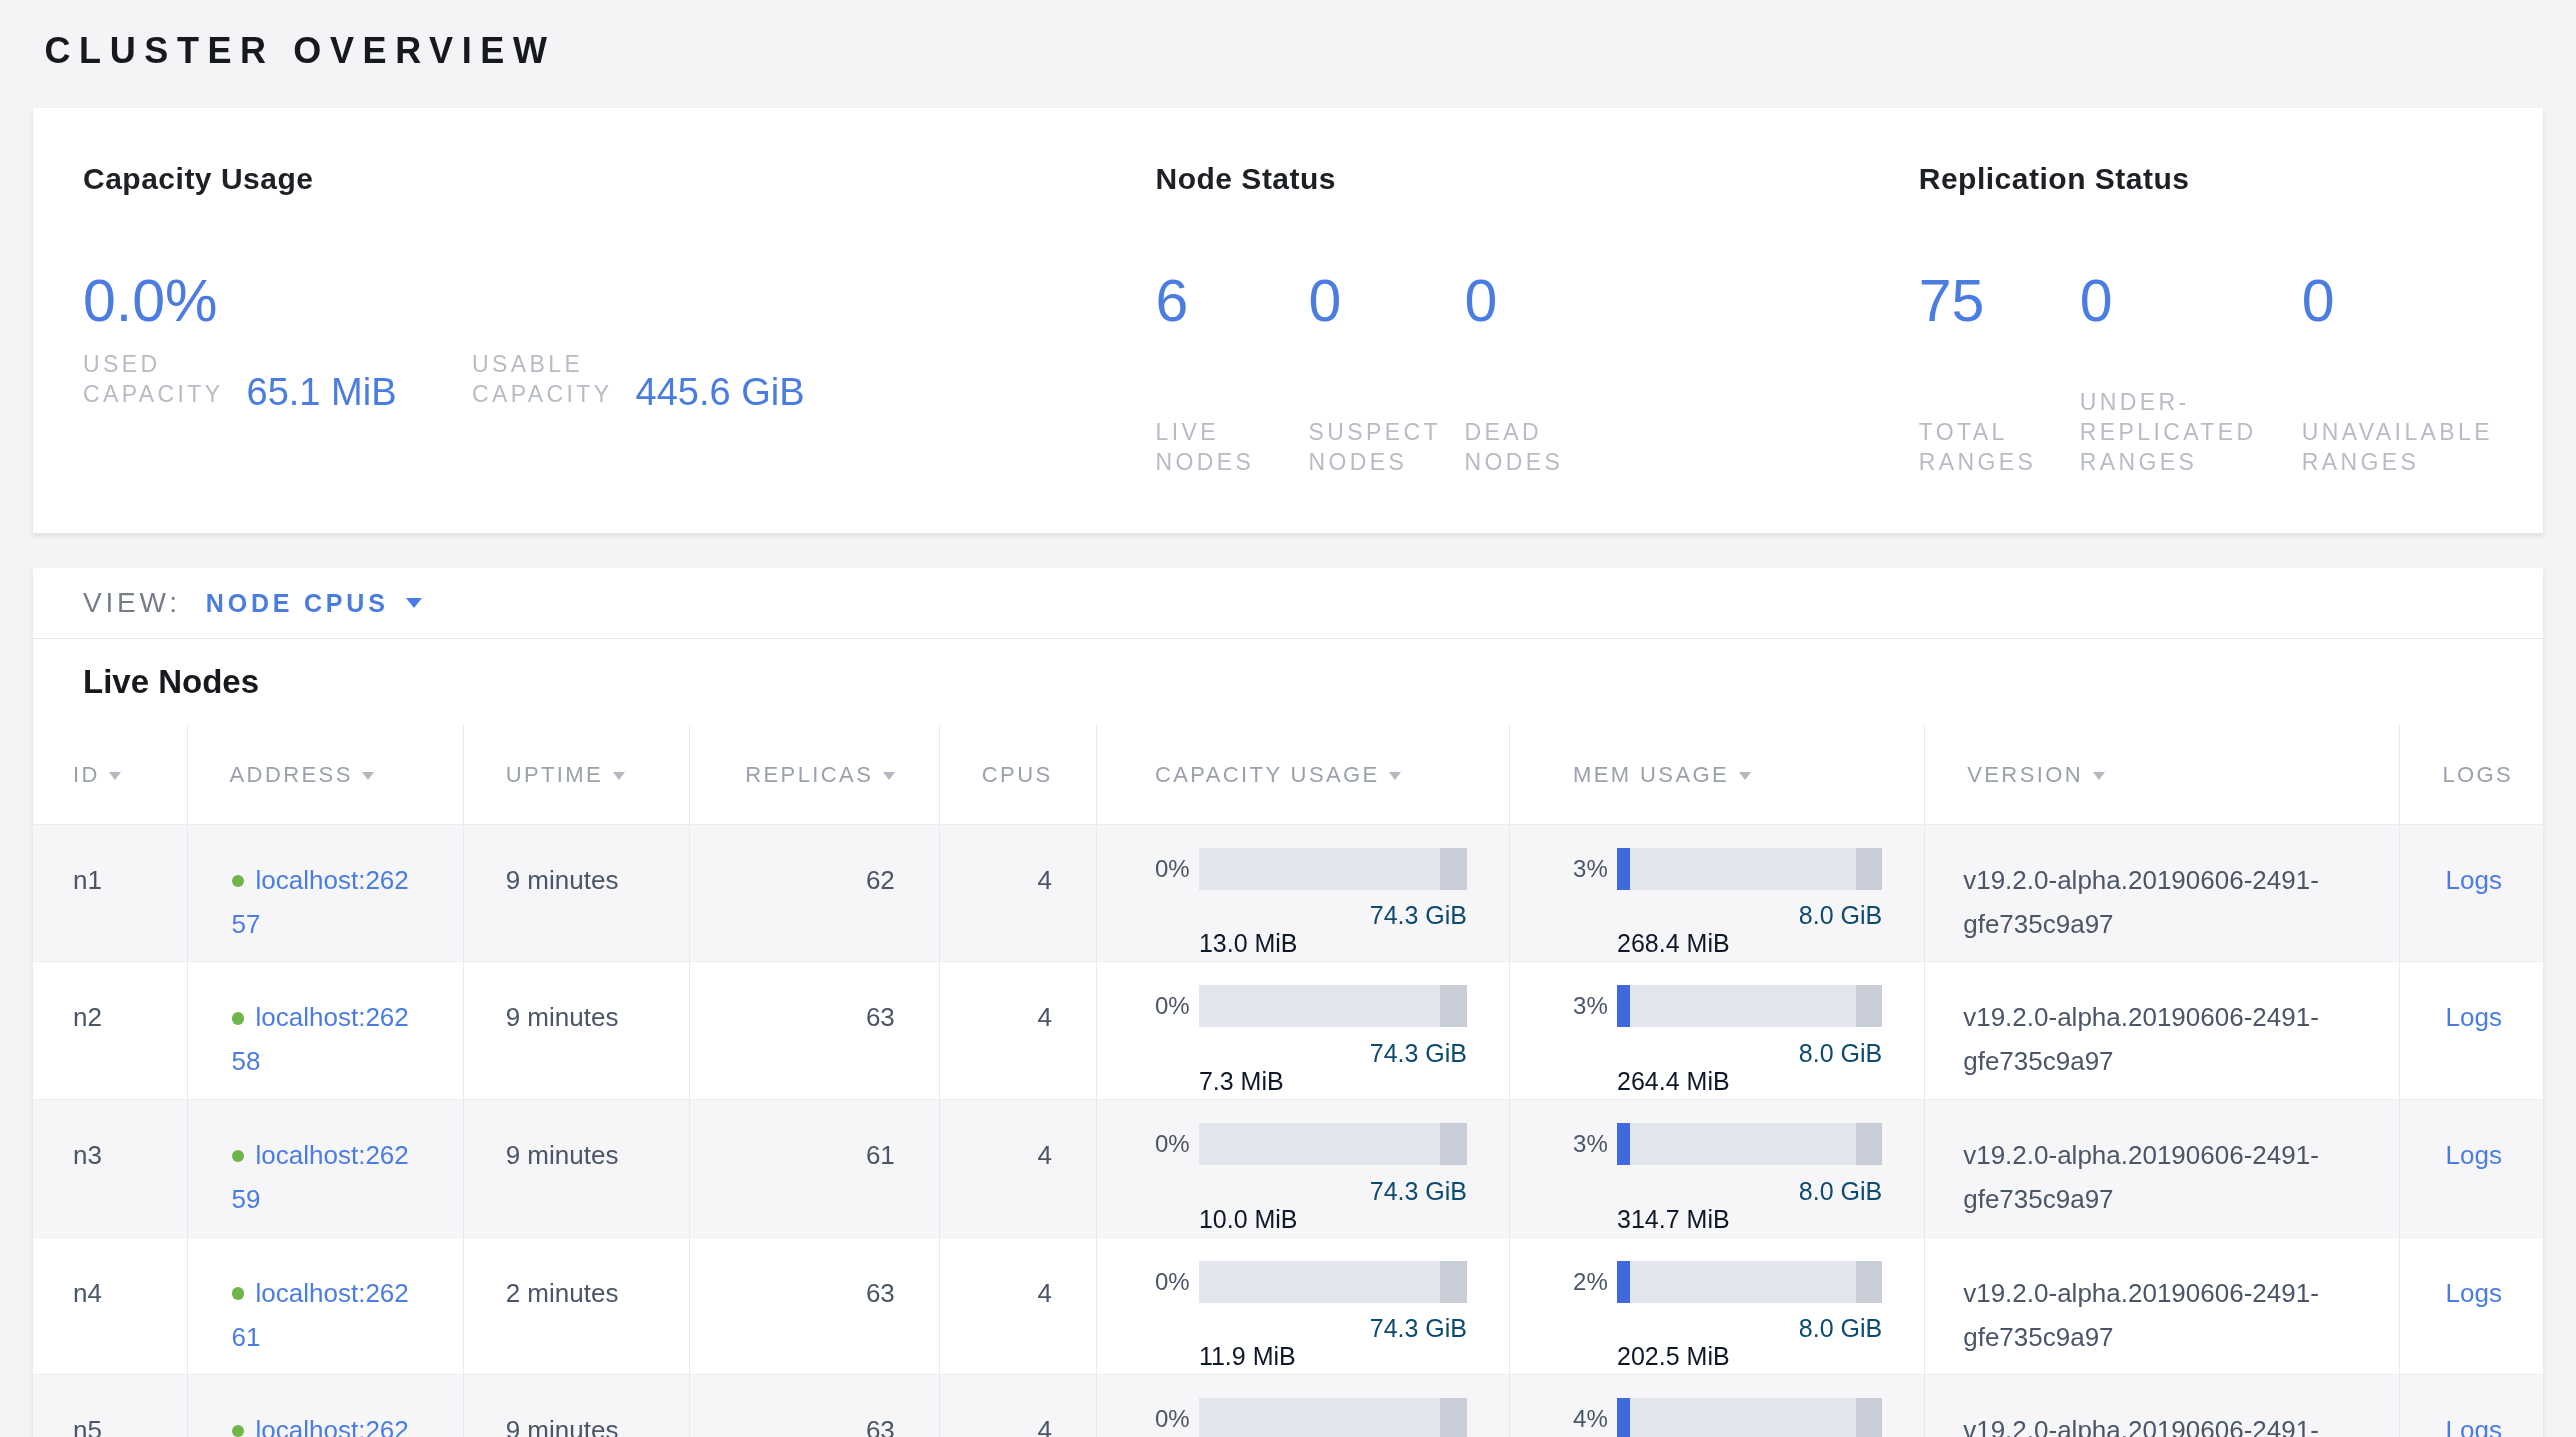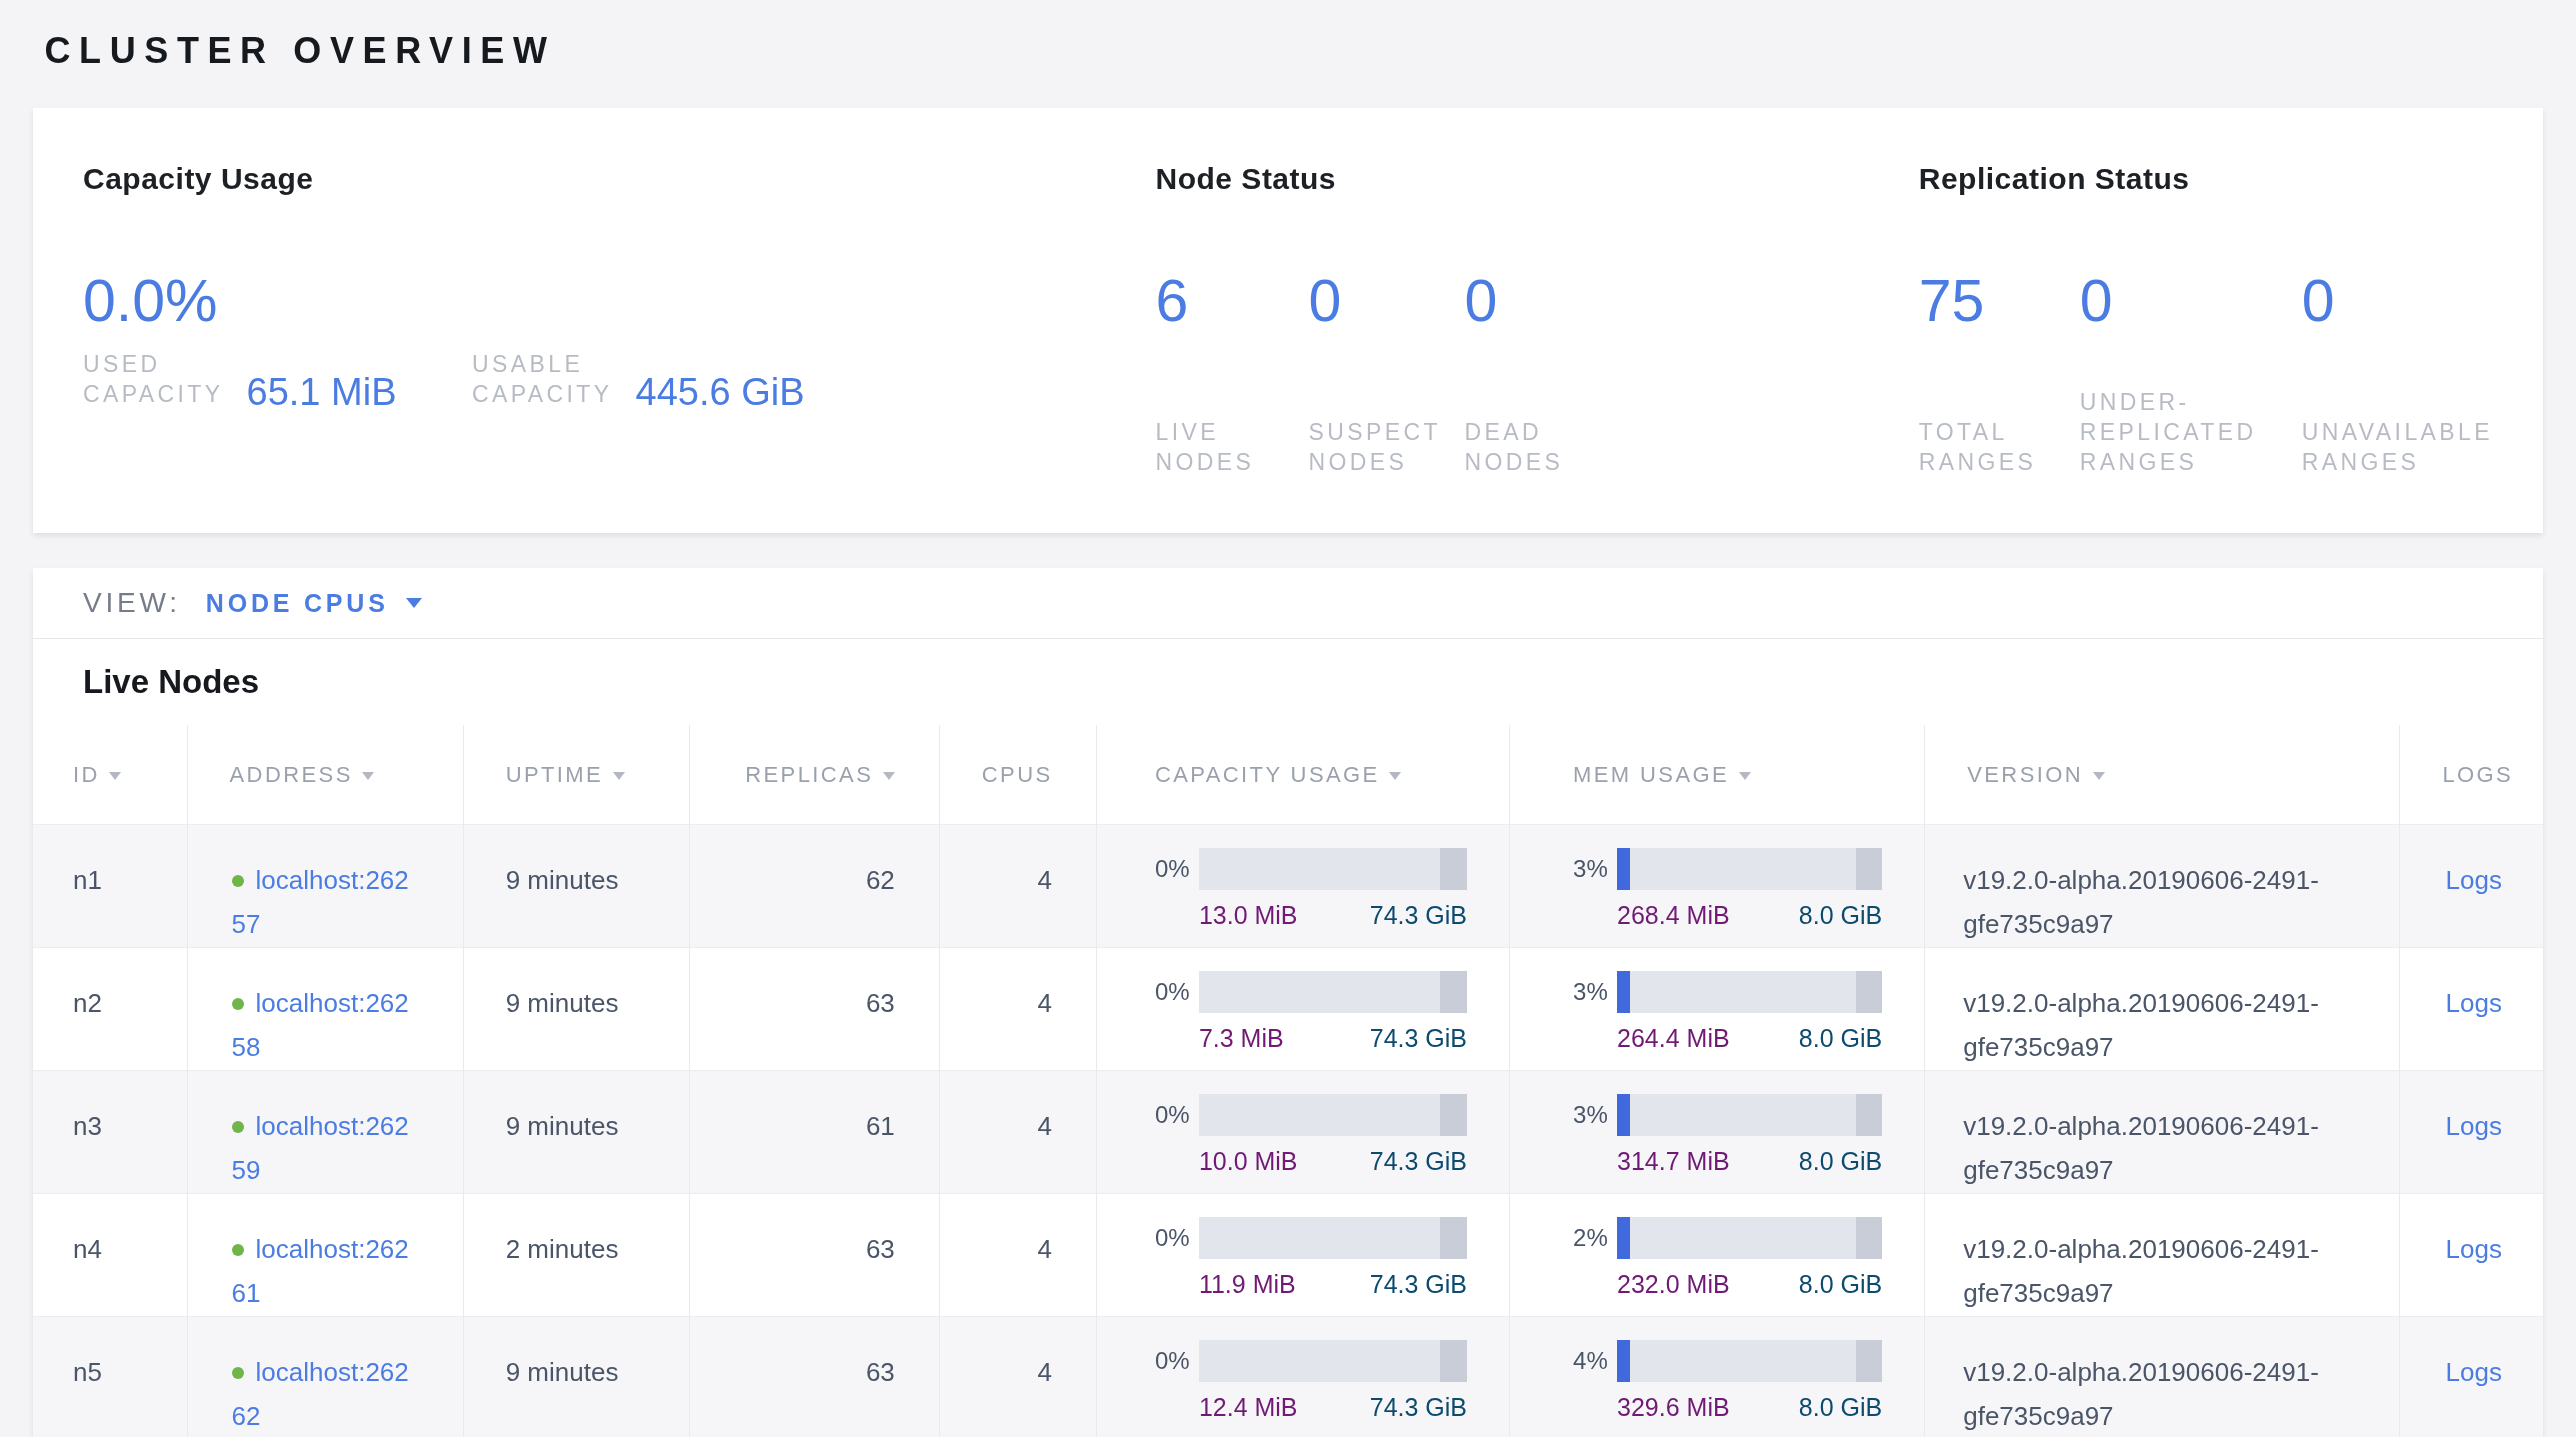--- a/index.html
+++ b/index.html
@@ -127,21 +127,21 @@
 
   .cell-bar{padding-top:23px;}
   td.c-cap{padding-left:58px;padding-right:42px;}
   td.c-mem{padding-left:63px;padding-right:42px;}
   .barrow{display:flex;align-items:center;}
   .pct{width:44px;flex-shrink:0;font-size:24px;color:#4a5568;}
   .track{flex:1;height:42px;background:var(--bar-track);position:relative;overflow:hidden;}
   .fill{position:absolute;left:0;top:0;height:100%;background:var(--bar-used);min-width:12.5px;}
   .resv{position:absolute;right:0;top:0;height:100%;background:var(--bar-reserved);}
   .barlabels{display:flex;justify-content:space-between;margin-left:44px;margin-top:9.6px;font-size:25px;line-height:33px;}
-  .used-val{color:#701a75;}
+  .used-val{color:#0f172a;margin-top:28px;}
   .total-val{color:#0c4a6e;}
 </style>
 </head>
 <body>
 
 <div class="page">
 
   <h1 class="page-title">CLUSTER OVERVIEW</h1>
 
   <section class="card summary-card">
@@ -388,21 +388,21 @@
             </td>
             <td class="c-mem cell-bar">
               <div class="barrow">
                 <span class="pct">2%</span>
                 <div class="track">
                   <div class="fill" style="width: 2%;"></div>
                   <div class="resv" style="width: 10%;"></div>
                 </div>
               </div>
               <div class="barlabels">
-                <span class="used-val">232.0 MiB</span>
+                <span class="used-val">202.5 MiB</span>
                 <span class="total-val">8.0 GiB</span>
               </div>
             </td>
             <td class="c-version cell-text">v19.2.0-alpha.20190606-2491-
 gfe735c9a97</td>
             <td class="c-logs cell-text"><a class="logs-link">Logs</a></td>
           </tr>
           <tr class="row-odd">
             <td class="c-id cell-text">n5</td>
             <td class="c-addr cell-text"><span class="addrwrap"><span class="dot"></span><a class="addr-link">localhost:262

